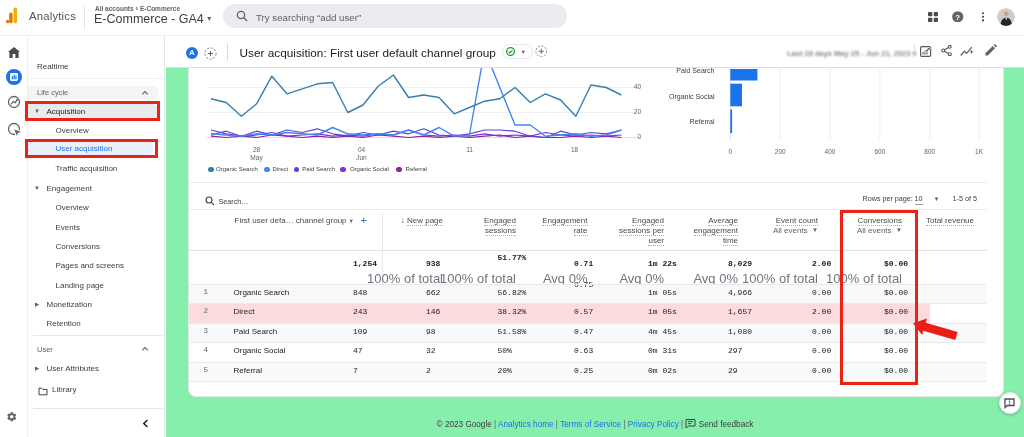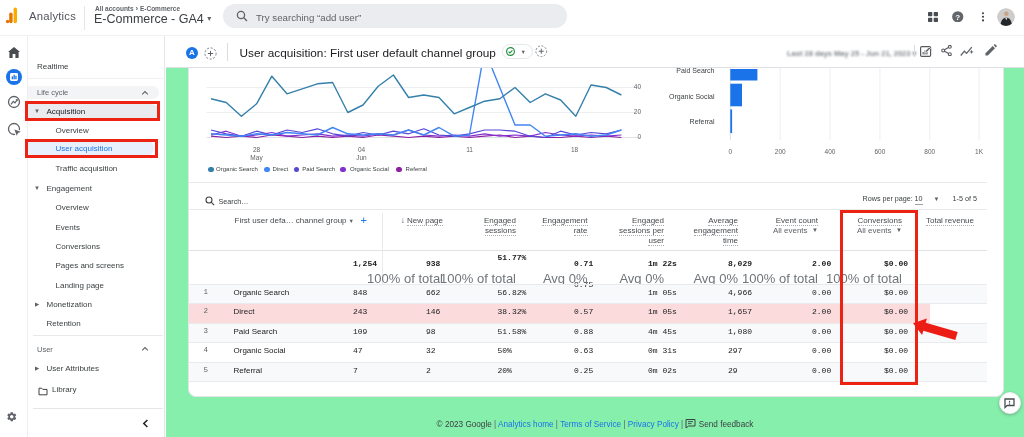--- a/index.html
+++ b/index.html
@@ -326,21 +326,21 @@
   <div class="num" style="left:459.5px;top:240.2px;width:90px">1m 05s</div>
   <div class="num" style="left:539.5px;top:240.2px;width:90px">1,657</div>
   <div class="num" style="left:623.5px;top:240.2px;width:90px">2.00</div>
   <div class="num" style="left:695.5px;top:240.2px;width:90px">$0.00</div>
   <div class="abs" style="left:0;top:255.5px;width:798px;height:19.5px;background:#f8f9fa"></div>
   <div class="num" style="left:15px;top:259.7px;width:20px;color:#5f6368;font-size:7.5px">3</div>
   <div class="abs" style="left:45px;top:259.7px;font-size:8px;color:#202124;font-weight:500">Paid Search</div>
   <div class="num" style="left:164.5px;top:259.7px;width:90px">109</div>
   <div class="num" style="left:237.5px;top:259.7px;width:90px">98</div>
   <div class="num" style="left:309px;top:259.7px;width:90px">51.58%</div>
-  <div class="num" style="left:385.5px;top:259.7px;width:90px">0.88</div>
+  <div class="num" style="left:385.5px;top:259.7px;width:90px">0.47</div>
   <div class="num" style="left:459.5px;top:259.7px;width:90px">4m 45s</div>
   <div class="num" style="left:539.5px;top:259.7px;width:90px">1,080</div>
   <div class="num" style="left:623.5px;top:259.7px;width:90px">0.00</div>
   <div class="num" style="left:695.5px;top:259.7px;width:90px">$0.00</div>
   <div class="abs" style="left:0;top:275px;width:798px;height:19.5px;background:#ffffff"></div>
   <div class="num" style="left:15px;top:279.2px;width:20px;color:#5f6368;font-size:7.5px">4</div>
   <div class="abs" style="left:45px;top:279.2px;font-size:8px;color:#202124;font-weight:500">Organic Social</div>
   <div class="num" style="left:164.5px;top:279.2px;width:90px">47</div>
   <div class="num" style="left:237.5px;top:279.2px;width:90px">32</div>
   <div class="num" style="left:309px;top:279.2px;width:90px">50%</div>

